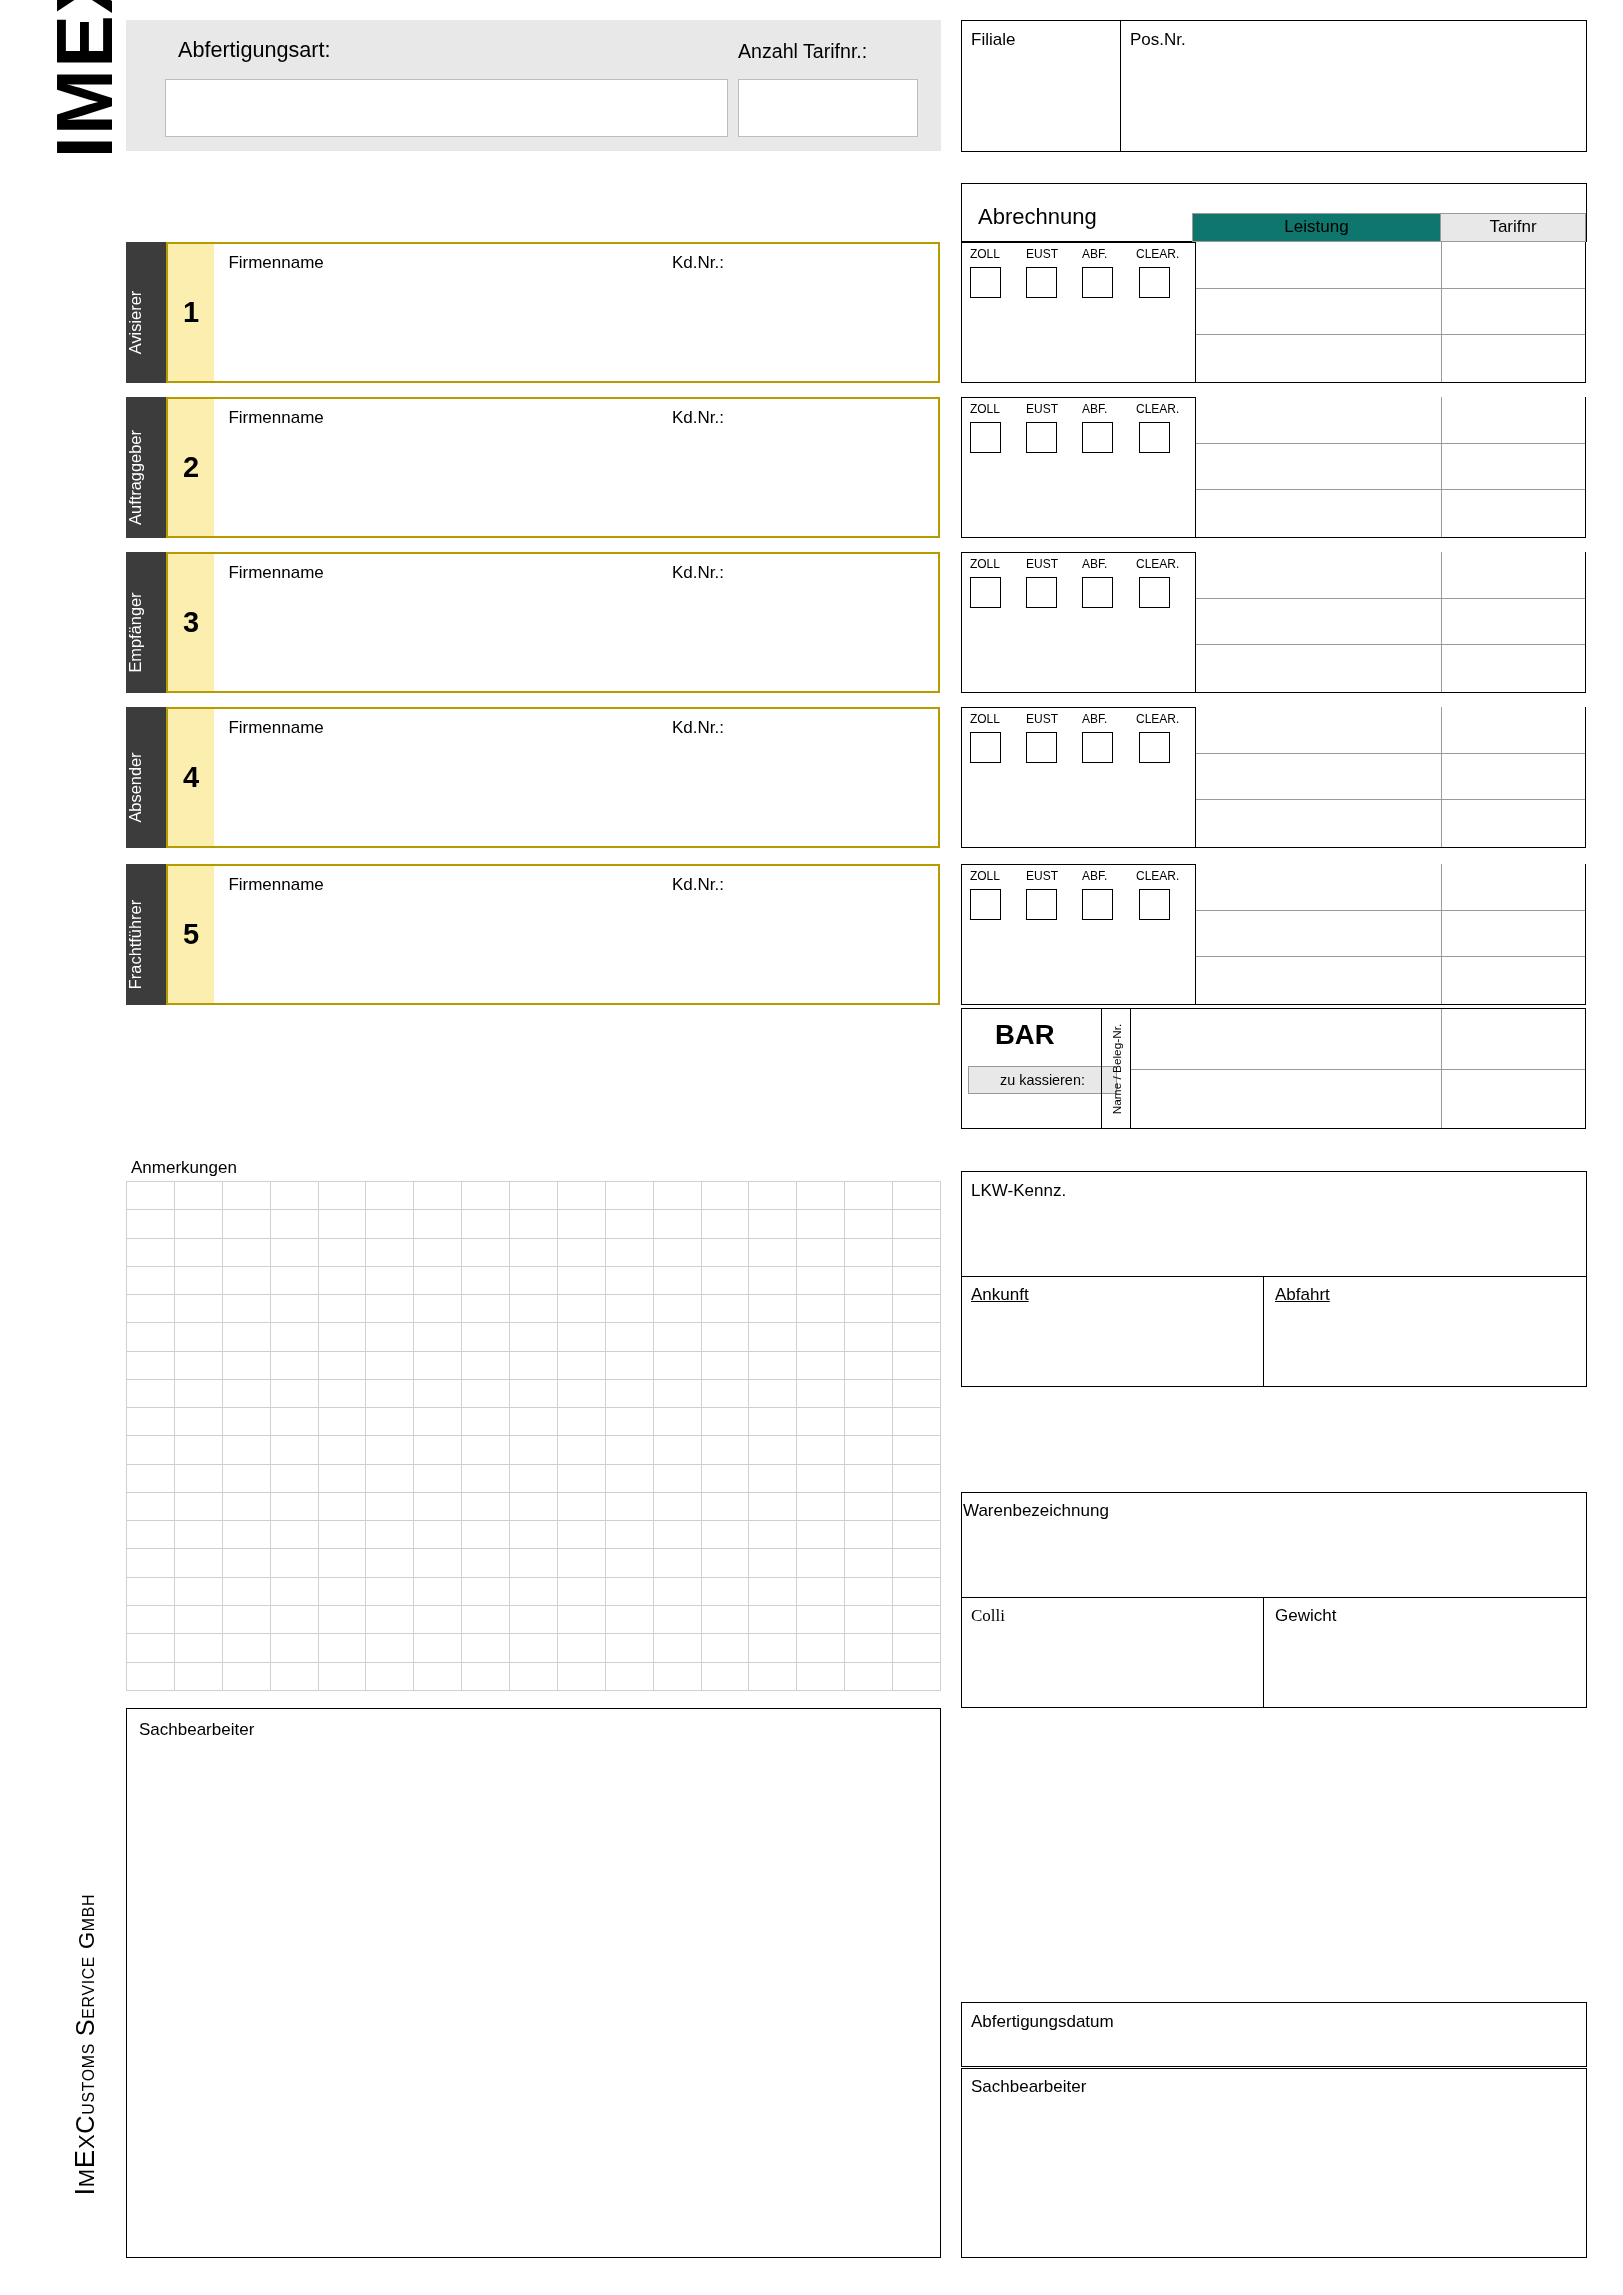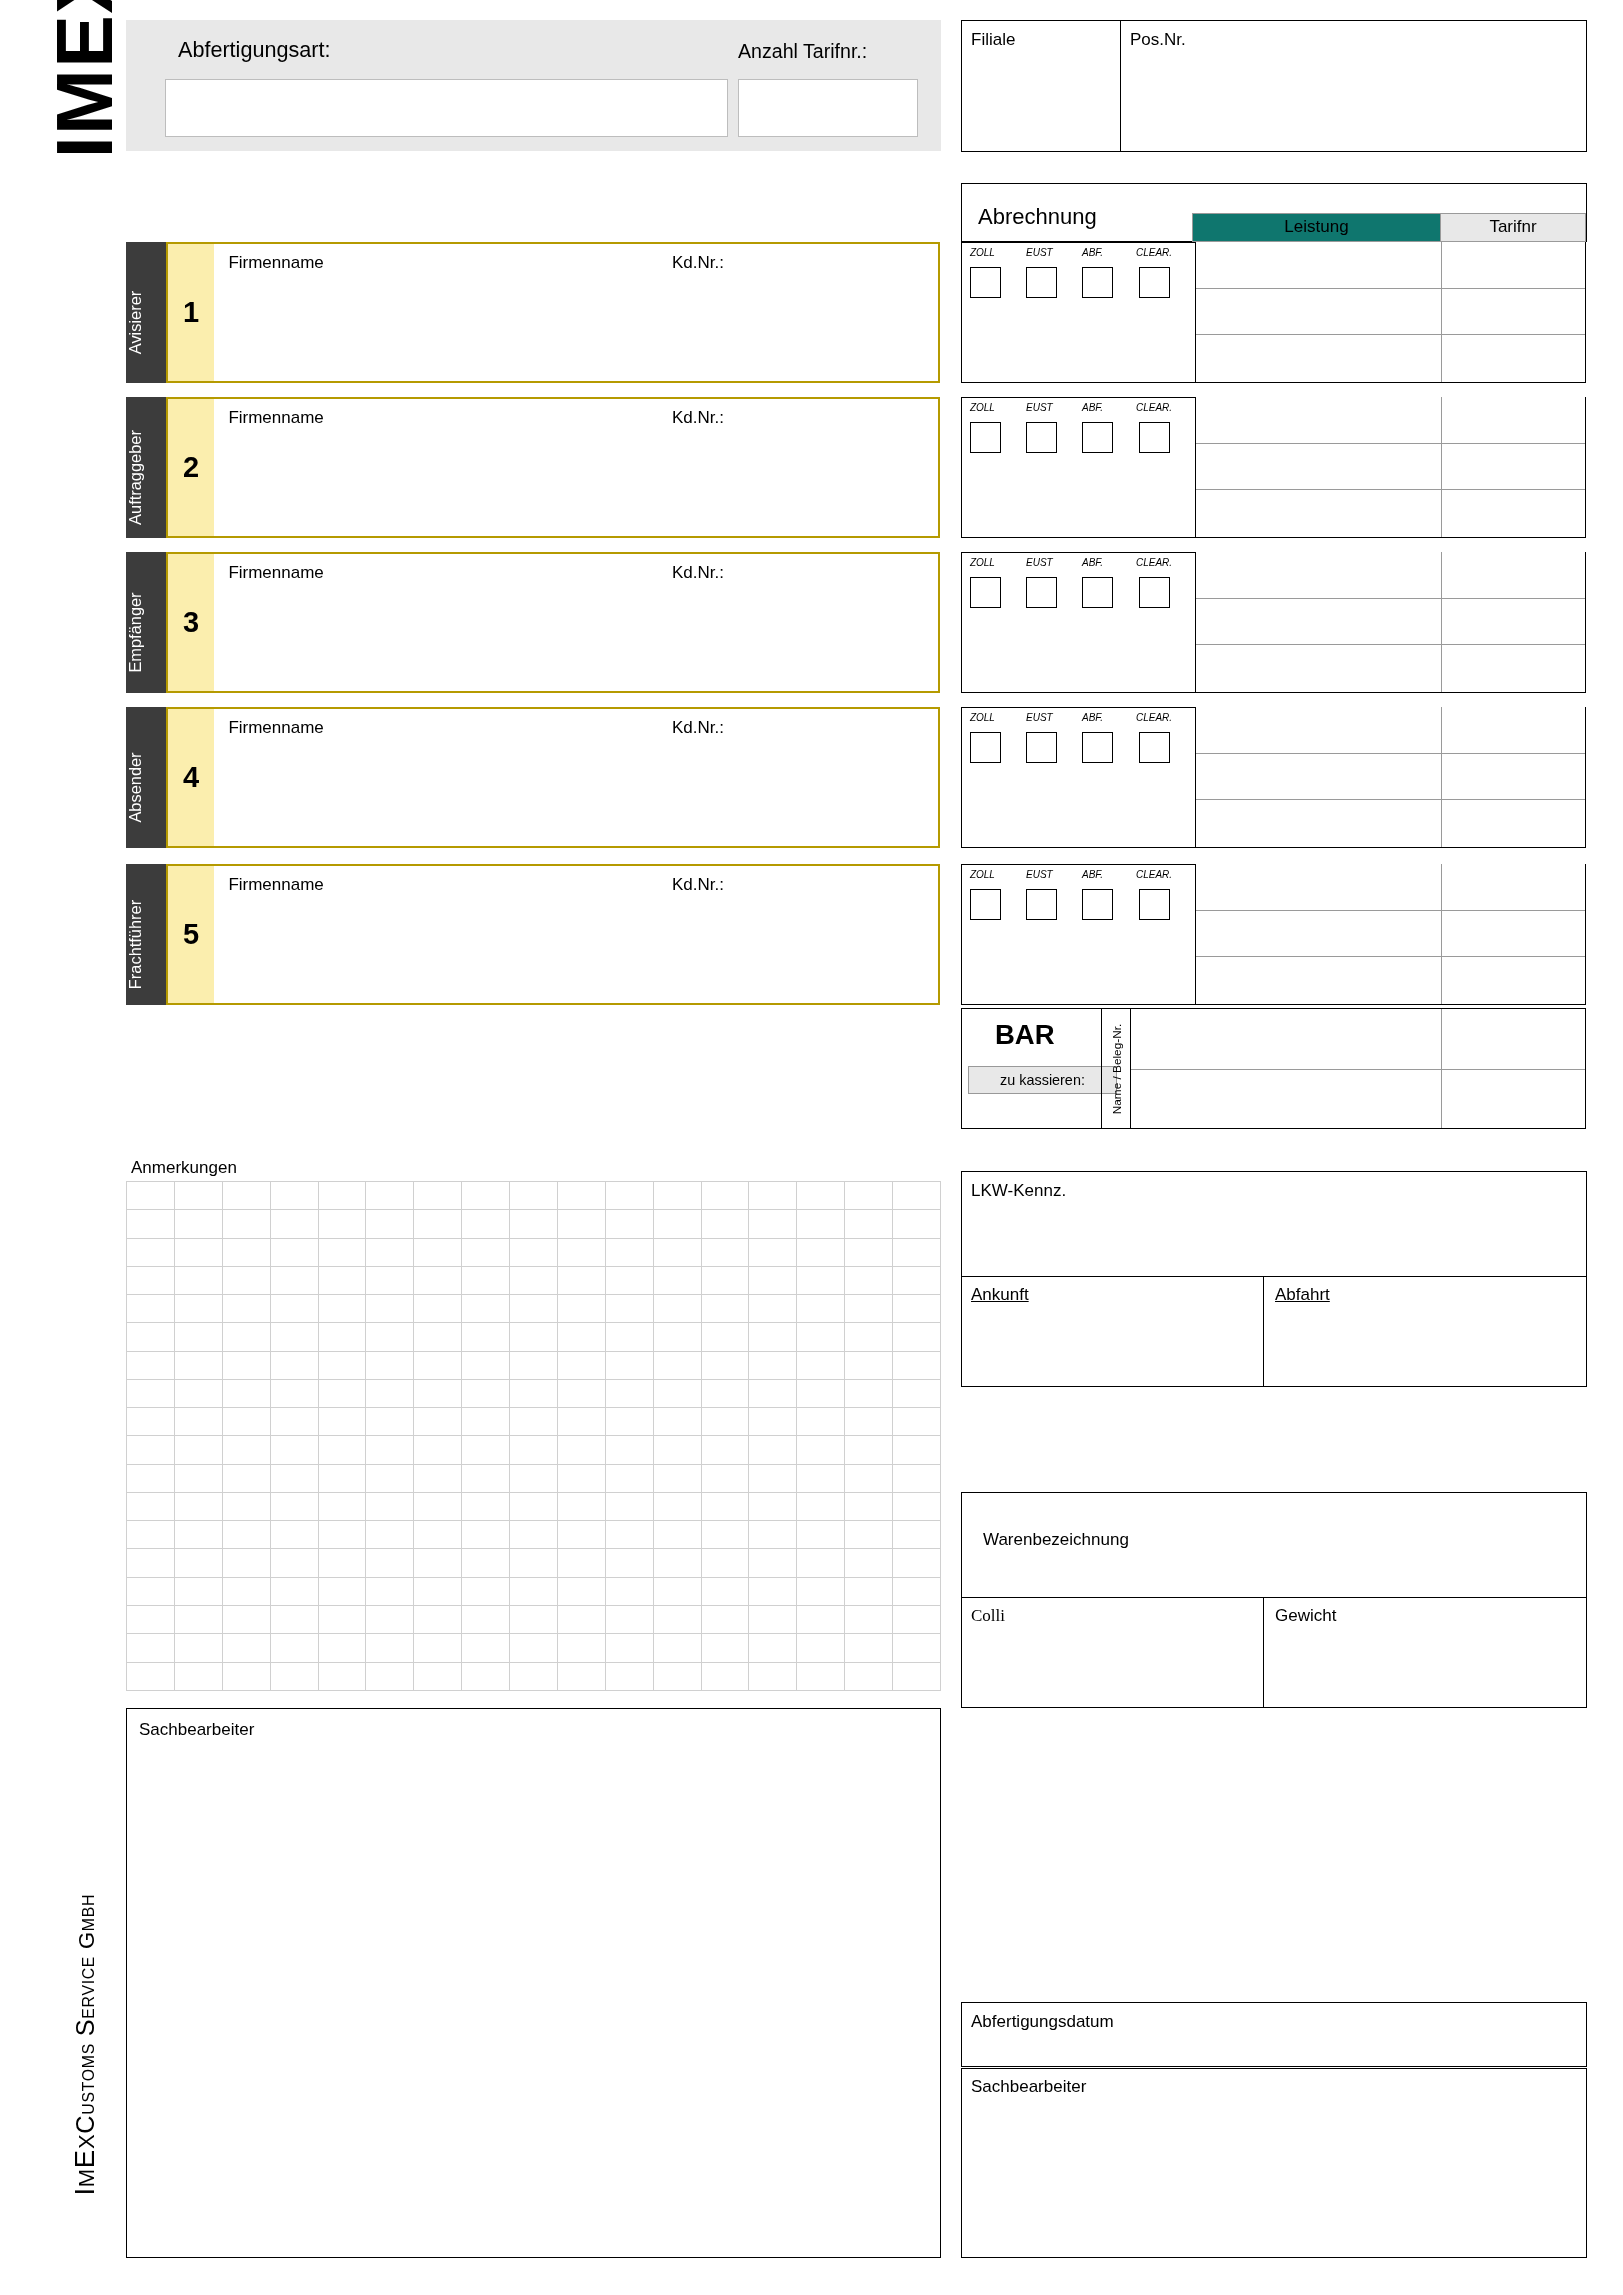--- a/index.html
+++ b/index.html
@@ -117,21 +117,21 @@
   .party-main {
     background: #fff;
     border: 2px solid #b59a00;
     border-left: none;
   }
   .party-firm { position: absolute; left: 14.4px; top: 9.2px; font-size: 17px; }
   .party-kd { position: absolute; left: 458px; top: 9.2px; font-size: 17px; }
 
   
   .cbx-group { border: 1.3px solid #000; background: #fff; }
-  .cbx-lbl { position: absolute; font-size: 10px; font-style: italic; }
+  .cbx-lbl { position: absolute; font-size: 12px; }
   .cbx {
     position: absolute;
     width: 29px; height: 29px;
     border: 1.3px solid #000; background: #fff;
   }
 
   
   .abr-grid { border: 1.3px solid #000; border-top: none; background: #fff; }
   .abr-row { border-bottom: 0.7px solid #9a9a9a; box-sizing: border-box; }
   .abr-vline { position: absolute; width: 0.7px; background: #9a9a9a; top: 0; bottom: 0; }
@@ -163,21 +163,21 @@
 
   
   #lkw-box { left: 961px; top: 1171px; width: 626px; height: 216px; }
   #lkw-label { left: 971px; top: 1182px; }
   #lkw-div { left: 961px; top: 1276px; width: 626px; height: 1.3px; background: #000; }
   #ankunft-label { left: 971px; top: 1286px; text-decoration: underline; }
   #lkw-vdiv { left: 1263px; top: 1276px; width: 1.3px; height: 111px; background: #000; }
   #abfahrt-label { left: 1275px; top: 1286px; text-decoration: underline; }
 
   #waren-box { left: 961px; top: 1492px; width: 626px; height: 216px; }
-  #waren-label { left: 983px; top: 1502px; margin-top: 29px; }
+  #waren-label { left: 963px; top: 1502px; }
   #waren-div { left: 961px; top: 1597px; width: 626px; height: 1.3px; background: #000; }
   #colli-label { left: 971px; top: 1607px; font-family: Liberation Serif, serif; }
   #waren-vdiv { left: 1263px; top: 1597px; width: 1.3px; height: 111px; background: #000; }
   #gewicht-label { left: 1275px; top: 1607px; }
 
   #zoll-box { left: 126px; top: 1708px; width: 815px; height: 550px; }
   #zoll-label { left: 139px; top: 1720px; font-size: 17px; }
 
   #abfdat-box { left: 961px; top: 2002px; width: 626px; height: 65px; }
   #abfdat-label { left: 971px; top: 2013px; }

